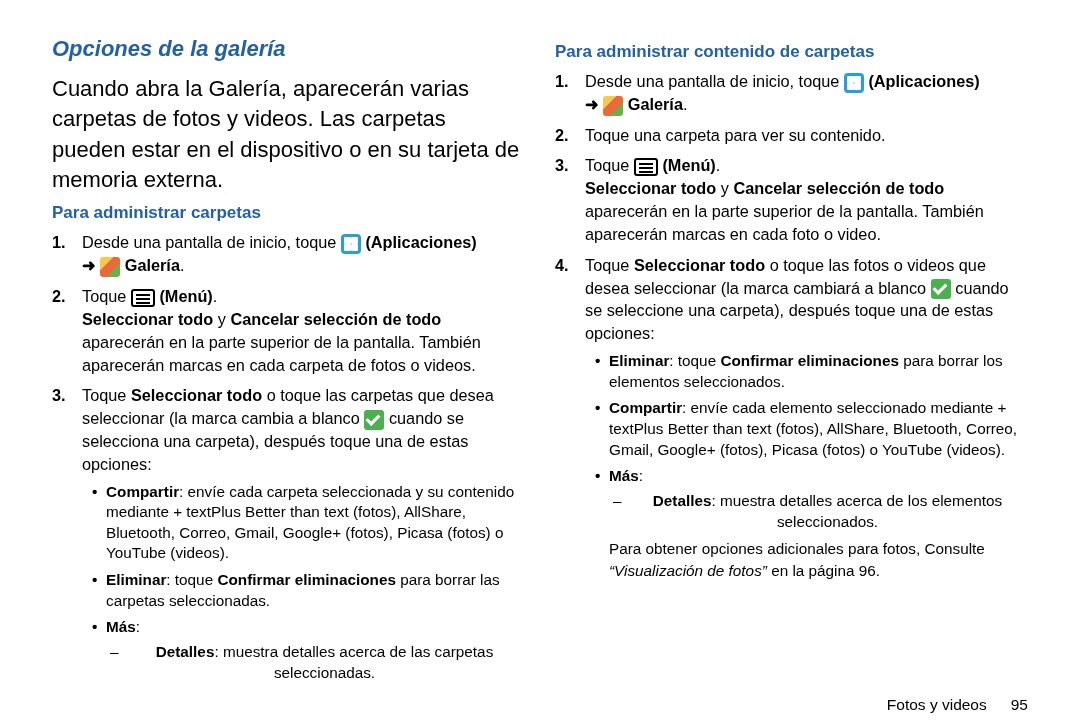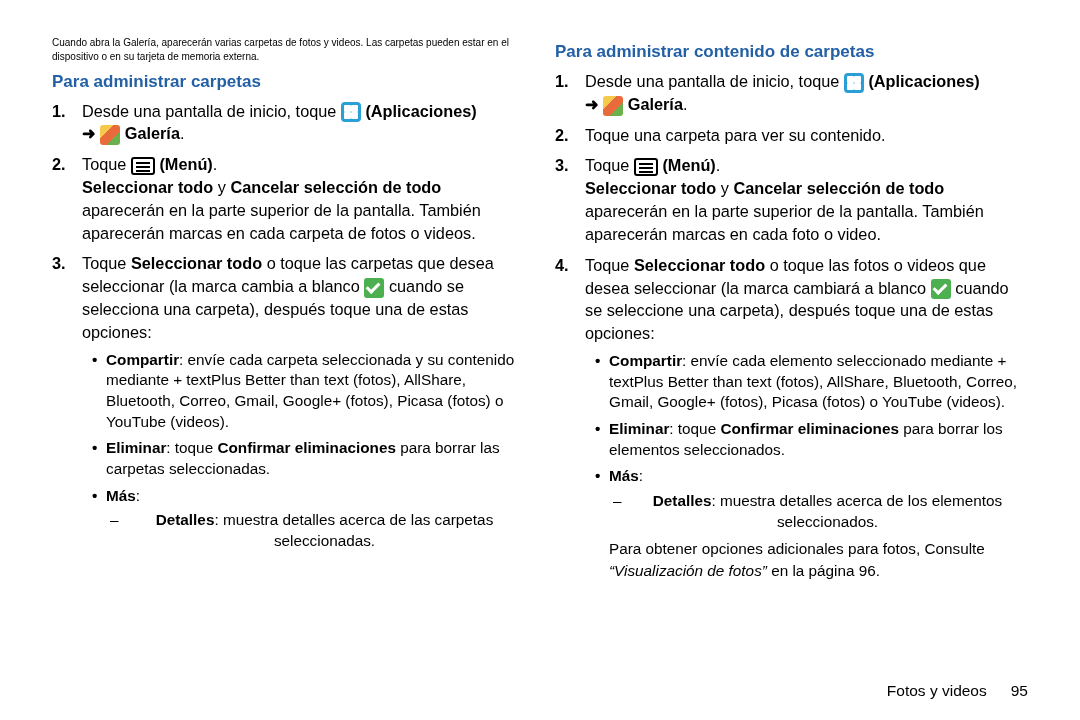--- a/index.html
+++ b/index.html
@@ -7,21 +7,21 @@
     width:1080px; height:720px;
     font-family: Arial, Helvetica, sans-serif;
     color:#000; background:#fff;
     padding:36px 52px 20px 52px;
     display:flex; flex-direction:column;
   }
   .cols { display:flex; flex:1; gap:30px; }
   .col  { flex:1; }
   .t-blue { color:#2360a5; font-weight:bold; font-style:italic; font-size:22px; margin-bottom:12px;}
   .h-blue { color:#2360a5; font-weight:bold; font-size:17px; margin:6px 0 8px 0;}
-  p.body { font-size:10px; line-height:1.38; margin-bottom:8px; }
+  p.body { font-size:22px; line-height:1.38; margin-bottom:8px; }
   ol { list-style:none; padding-left:30px; }
   ol > li { font-size:16.3px; line-height:1.4; margin-bottom:8px; position:relative; }
   ol > li .num { position:absolute; left:-30px; font-weight:bold; }
   ul.bul { list-style:none; padding-left:24px; margin-top:6px; }
   ul.bul > li { position:relative; font-size:15.3px; line-height:1.35; margin-bottom:6px; font-family:Arial,Helvetica,sans-serif; }
   ul.bul > li::before { content:"•"; position:absolute; left:-14px; font-weight:bold; }
   ul.dash { list-style:none; padding-left:18px;text-align:center; }
   ul.dash > li { position:relative; font-size:15.3px; line-height:1.36; margin-top:4px;}
   ul.dash > li::before { content:"–"; position:absolute; left:-14px; }
   b { font-weight:bold; }
@@ -44,20 +44,21 @@
   .iref { font-style:italic; }
   .lb { display:inline-block; }
   .indent-para{ font-size:15.3px; line-height:1.4; padding-left:24px; margin-top:6px;}
 </style>
 </head>
 <body>
 
 <div class="cols">
 
   <div class="col">
+    <div class="t-blue">Opciones de la galería</div>
     <p class="body">Cuando abra la Galería, aparecerán varias carpetas de fotos y videos. Las carpetas pueden estar en el dispositivo o en su tarjeta de memoria externa.</p>
 
     <div class="h-blue">Para administrar carpetas</div>
 
     <ol>
       <li>
         <span class="num">1.</span>
         <span>Desde una pantalla de inicio, toque </span>
         <span class="ic ic-apps"></span>
         <b> (Aplicaciones) </b><br>
@@ -134,24 +135,24 @@
       <li>
         <span class="num">4.</span>
         <span>Toque </span>
         <b>Seleccionar todo</b>
         <span> o toque las fotos o videos que desea seleccionar (la marca cambiará a blanco </span>
         <span class="ic ic-check"></span>
         <span> cuando se seleccione una carpeta), después toque una de estas opciones:</span>
 
         <ul class="bul">
           <li>
-            <b>Compartir</b><span>: envíe cada elemento seleccionado mediante + textPlus Better than text (fotos), AllShare, Bluetooth, Correo, Gmail, Google+ (fotos), Picasa (fotos) o YouTube (videos).</span>
+            <b>Eliminar</b><span>: toque </span><b>Confirmar eliminaciones</b><span> para borrar los elementos seleccionados.</span>
           </li>
           <li>
-            <b>Eliminar</b><span>: toque </span><b>Confirmar eliminaciones</b><span> para borrar los elementos seleccionados.</span>
+            <b>Compartir</b><span>: envíe cada elemento seleccionado mediante + textPlus Better than text (fotos), AllShare, Bluetooth, Correo, Gmail, Google+ (fotos), Picasa (fotos) o YouTube (videos).</span>
           </li>
           <li>
             <b>Más</b>:
             <ul class="dash">
               <li><b>Detalles</b><span>: muestra detalles acerca de los elementos seleccionados.</span></li>
             </ul>
           </li>
         </ul>
 
         <div class="indent-para">

